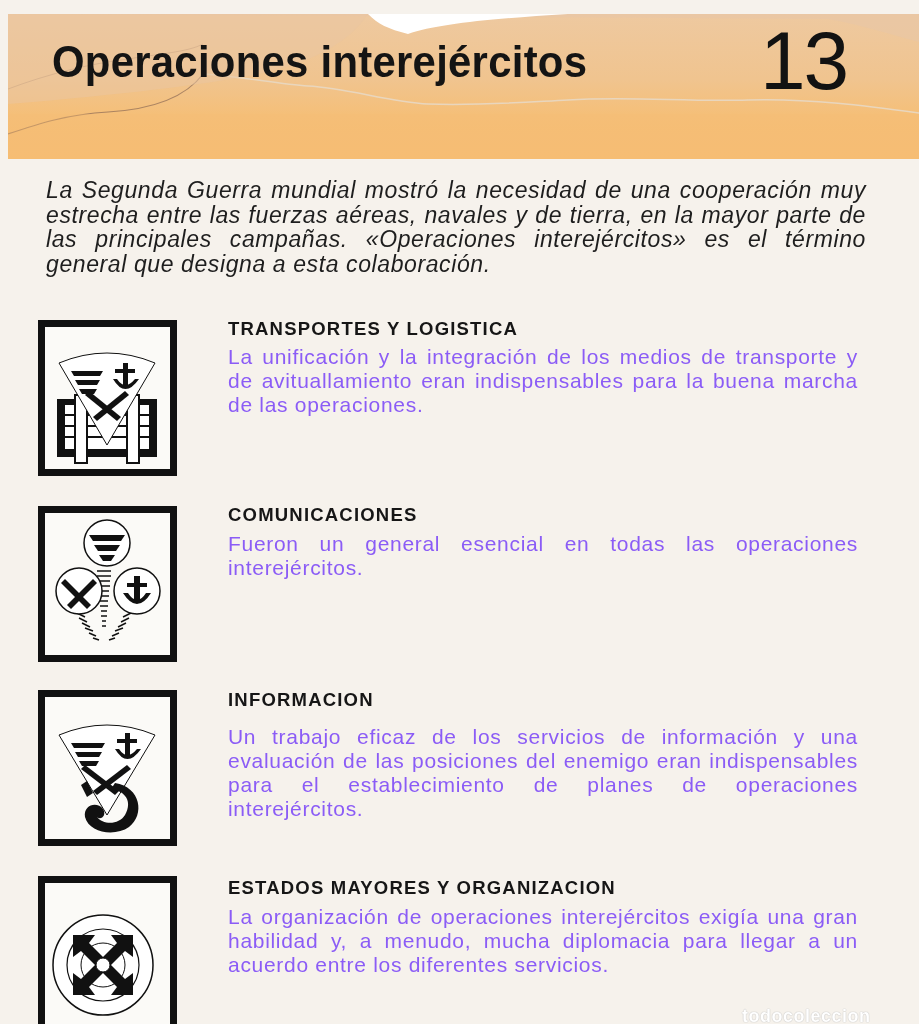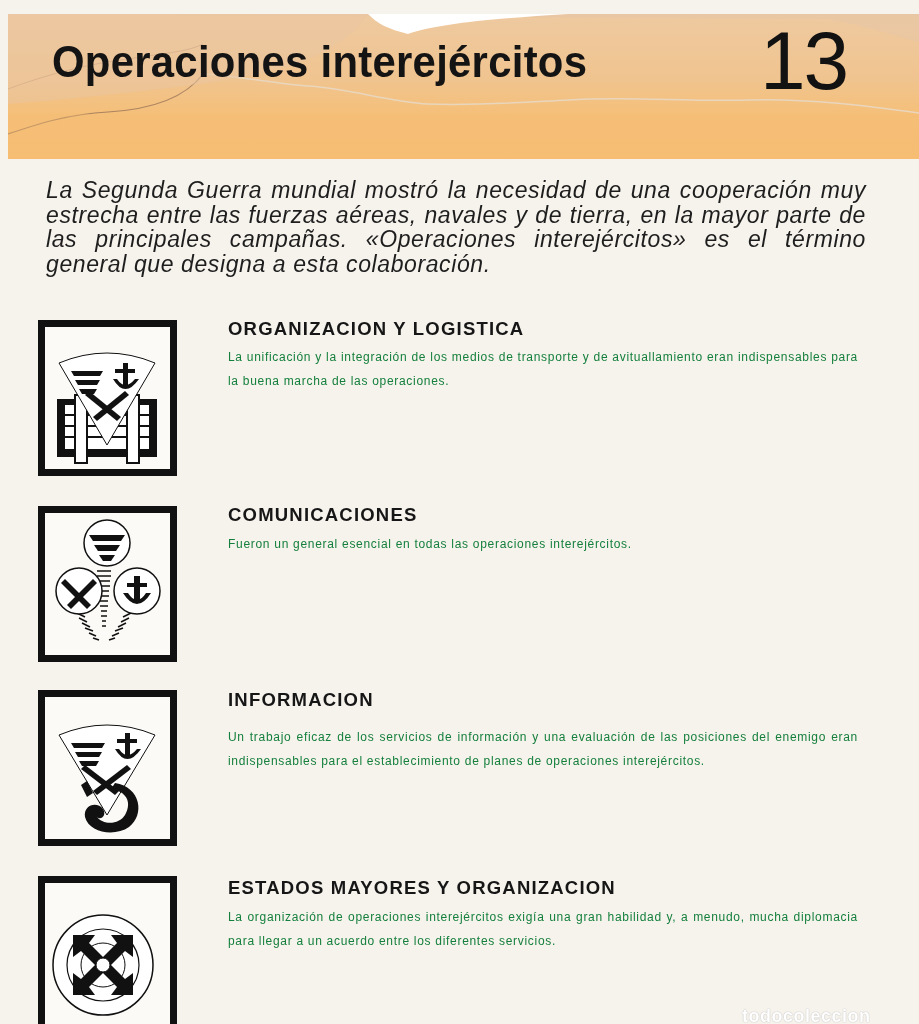--- a/index.html
+++ b/index.html
@@ -42,22 +42,22 @@
       position: absolute; left: 38px; width: 139px; height: 156px;
       box-sizing: border-box; border: 7px solid #111; background: #fbfaf7;
     }
     .icon-box svg { position: absolute; left: 0; top: 0; width: 125px; height: 142px; }
     .sec-title {
       position: absolute; left: 228px; font-weight: bold; font-size: 18.5px;
       letter-spacing: 1.2px; color: #161616; white-space: nowrap;
     }
     .sec-body {
       position: absolute; left: 228px; width: 630px;
-      font-size: 12px; line-height: 24px; letter-spacing: 0.7px;
-      color: #15803d; text-align: justify;
+      font-size: 21px; line-height: 24px; letter-spacing: 0.7px;
+      color: #8b5cf6; text-align: justify;
     }
     .watermark {
       position: absolute; left: 742px; top: 994px;
       font-weight: bold; font-size: 18px; color: #ffffff;
       text-shadow: 0 0 1px #bdbdbd, 0 0 1px #bdbdbd;
       letter-spacing: 0.5px;
       margin-top: 12px;
     }
   </style>
 </head>
@@ -98,21 +98,21 @@
       <polygon points="34,62 52,62 49,67 37,67" fill="#111"></polygon>
 
       <rect x="78" y="36" width="5" height="24" fill="#111"></rect>
       <rect x="70" y="42" width="20" height="4" fill="#111"></rect>
       <path d="M68,52 Q80,72 94,52 L90,52 Q80,64 72,52 Z" fill="#111"></path>
 
       <path d="M44,64 L76,90 L72,94 L40,68 Z" fill="#111"></path>
       <path d="M80,64 L48,90 L52,94 L84,68 Z" fill="#111"></path>
     </svg>
   </div>
-  <div class="sec-title" style="top:318px;">ORGANIZACION Y LOGISTICA</div>
+  <div class="sec-title" style="top:318px;">TRANSPORTES Y LOGISTICA</div>
   <div class="sec-body" style="top:345px;">La unificación y la integración de los medios de transporte y de avituallamiento eran indispensables para la buena marcha de las operaciones.</div>
 </div>
 
 <div class="section" style="top:0;">
   <div class="icon-box" style="top:506px;">
     <svg viewBox="0 0 125 142">
 
       <g stroke="#111" stroke-width="1.5">
         <line x1="52" y1="58" x2="66" y2="58"></line>
           <line x1="52" y1="63" x2="66" y2="63"></line>

